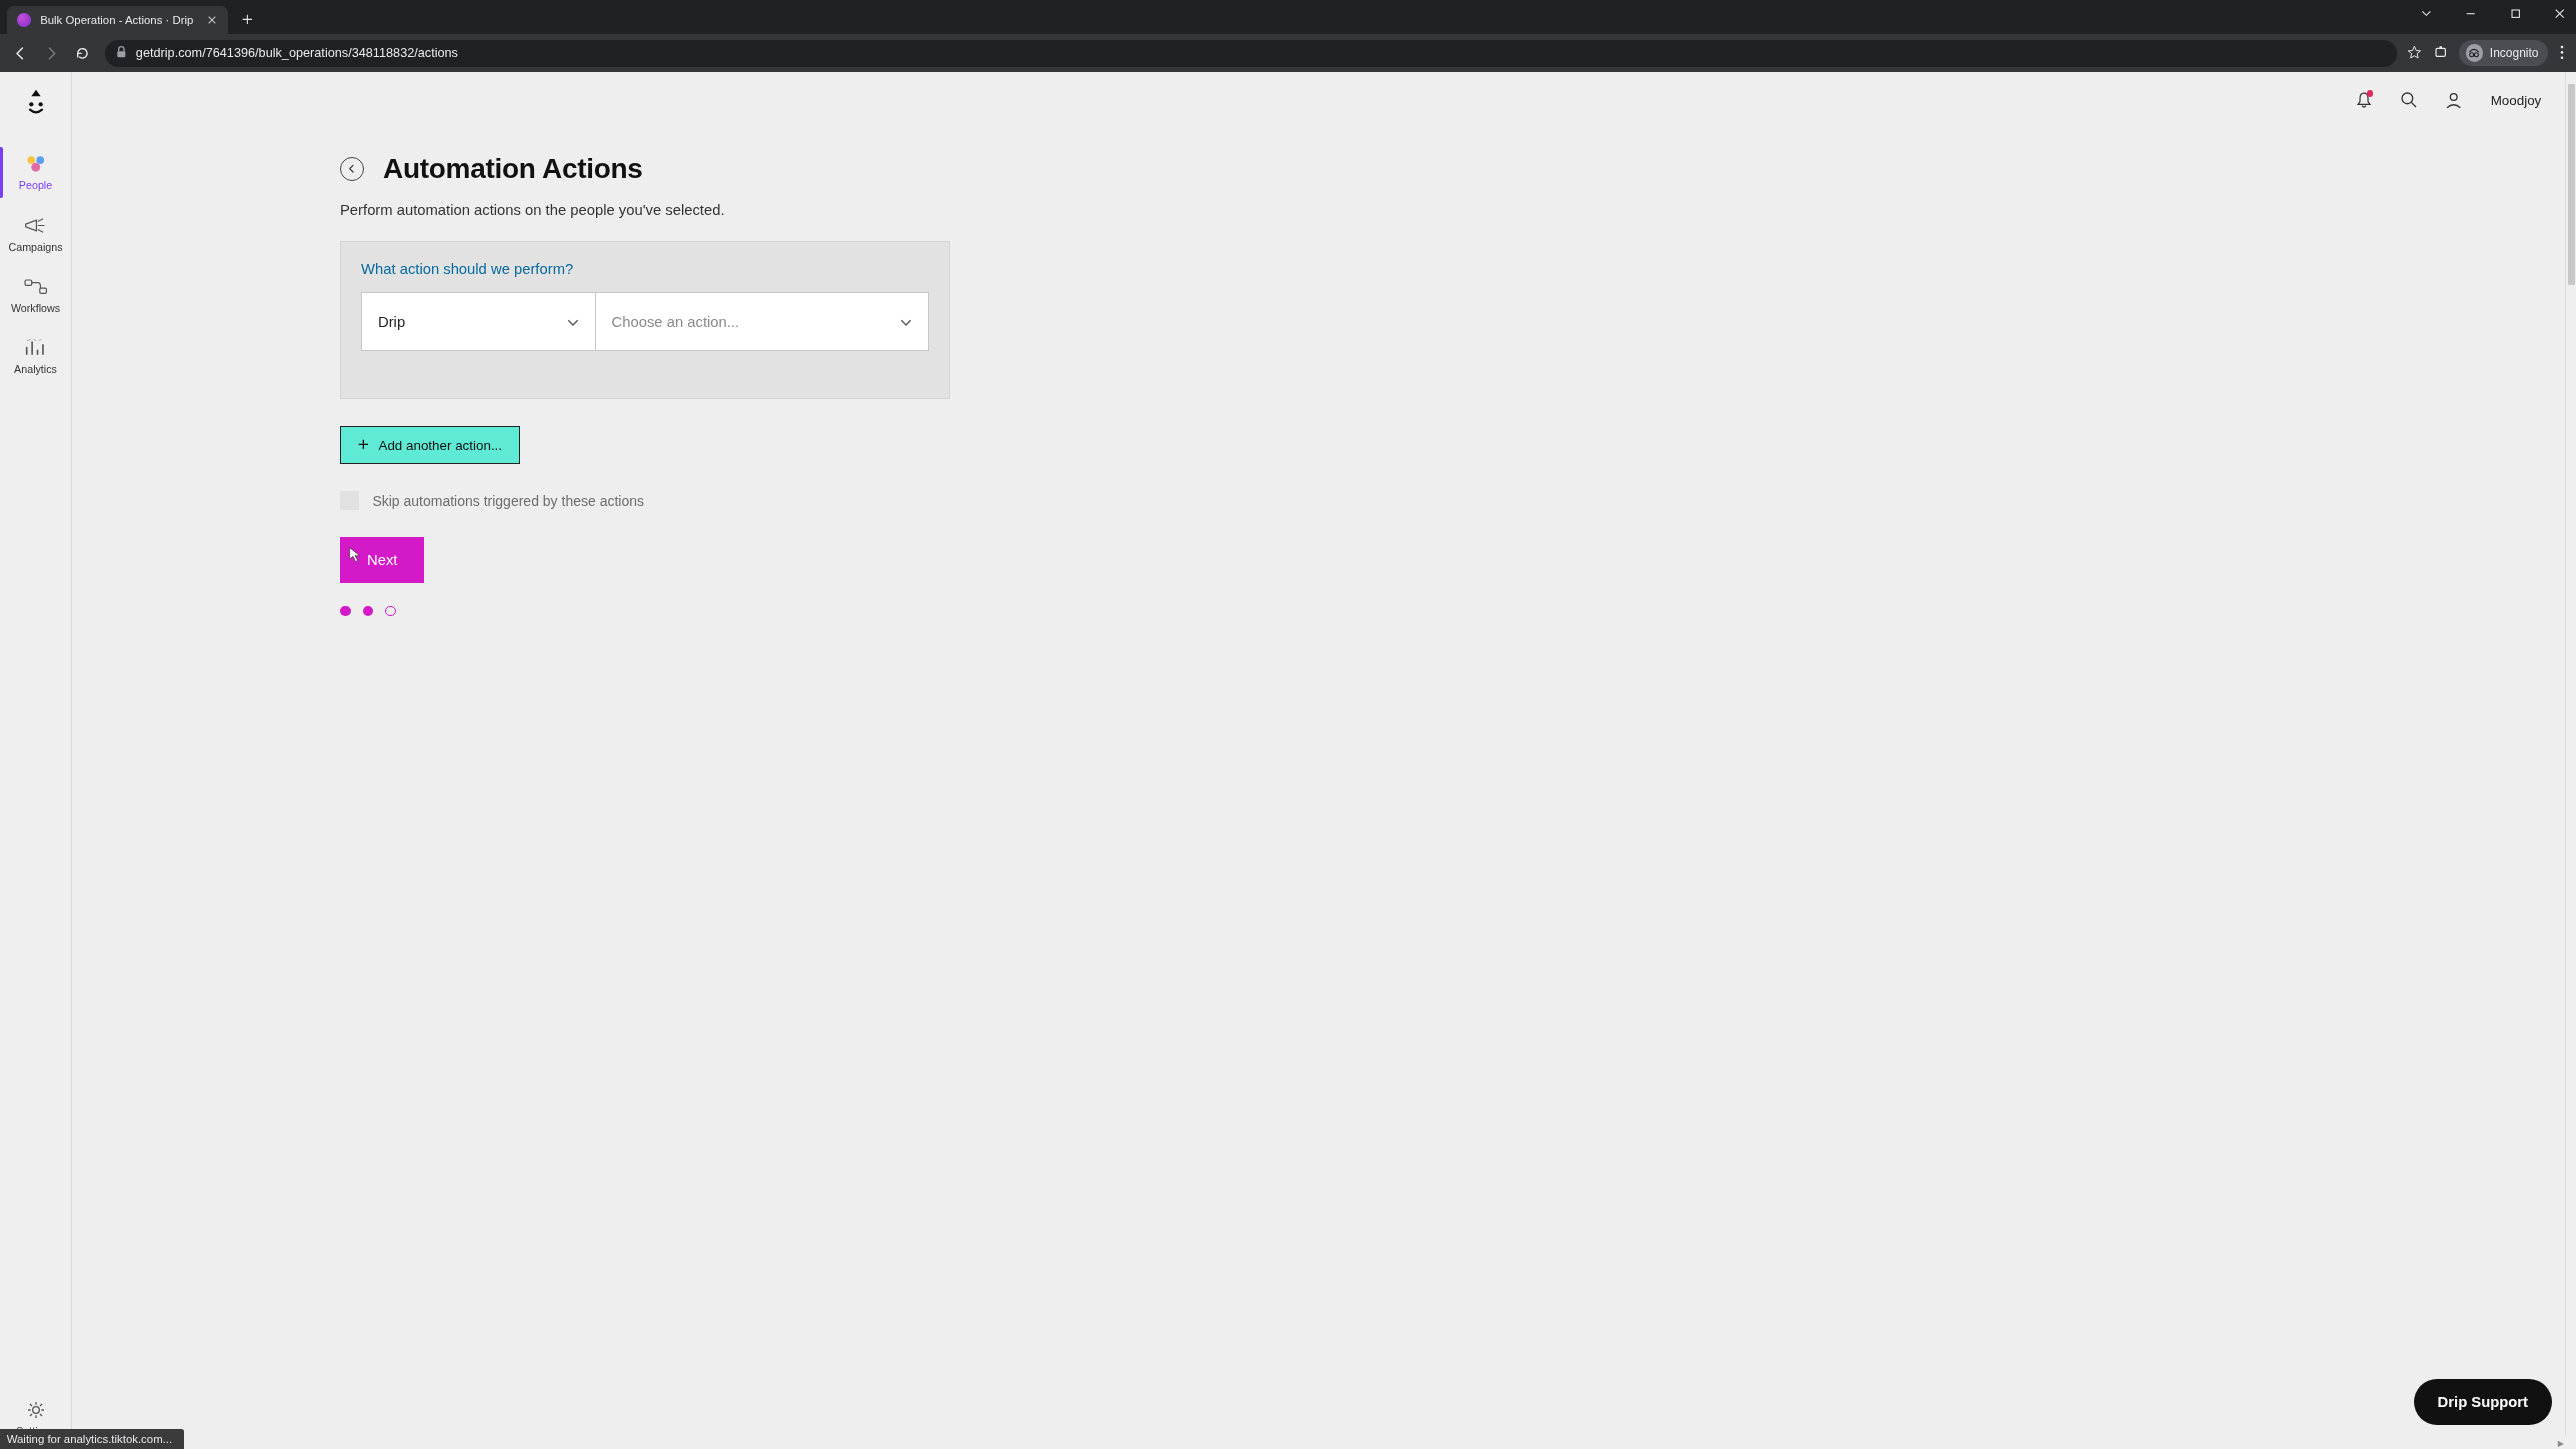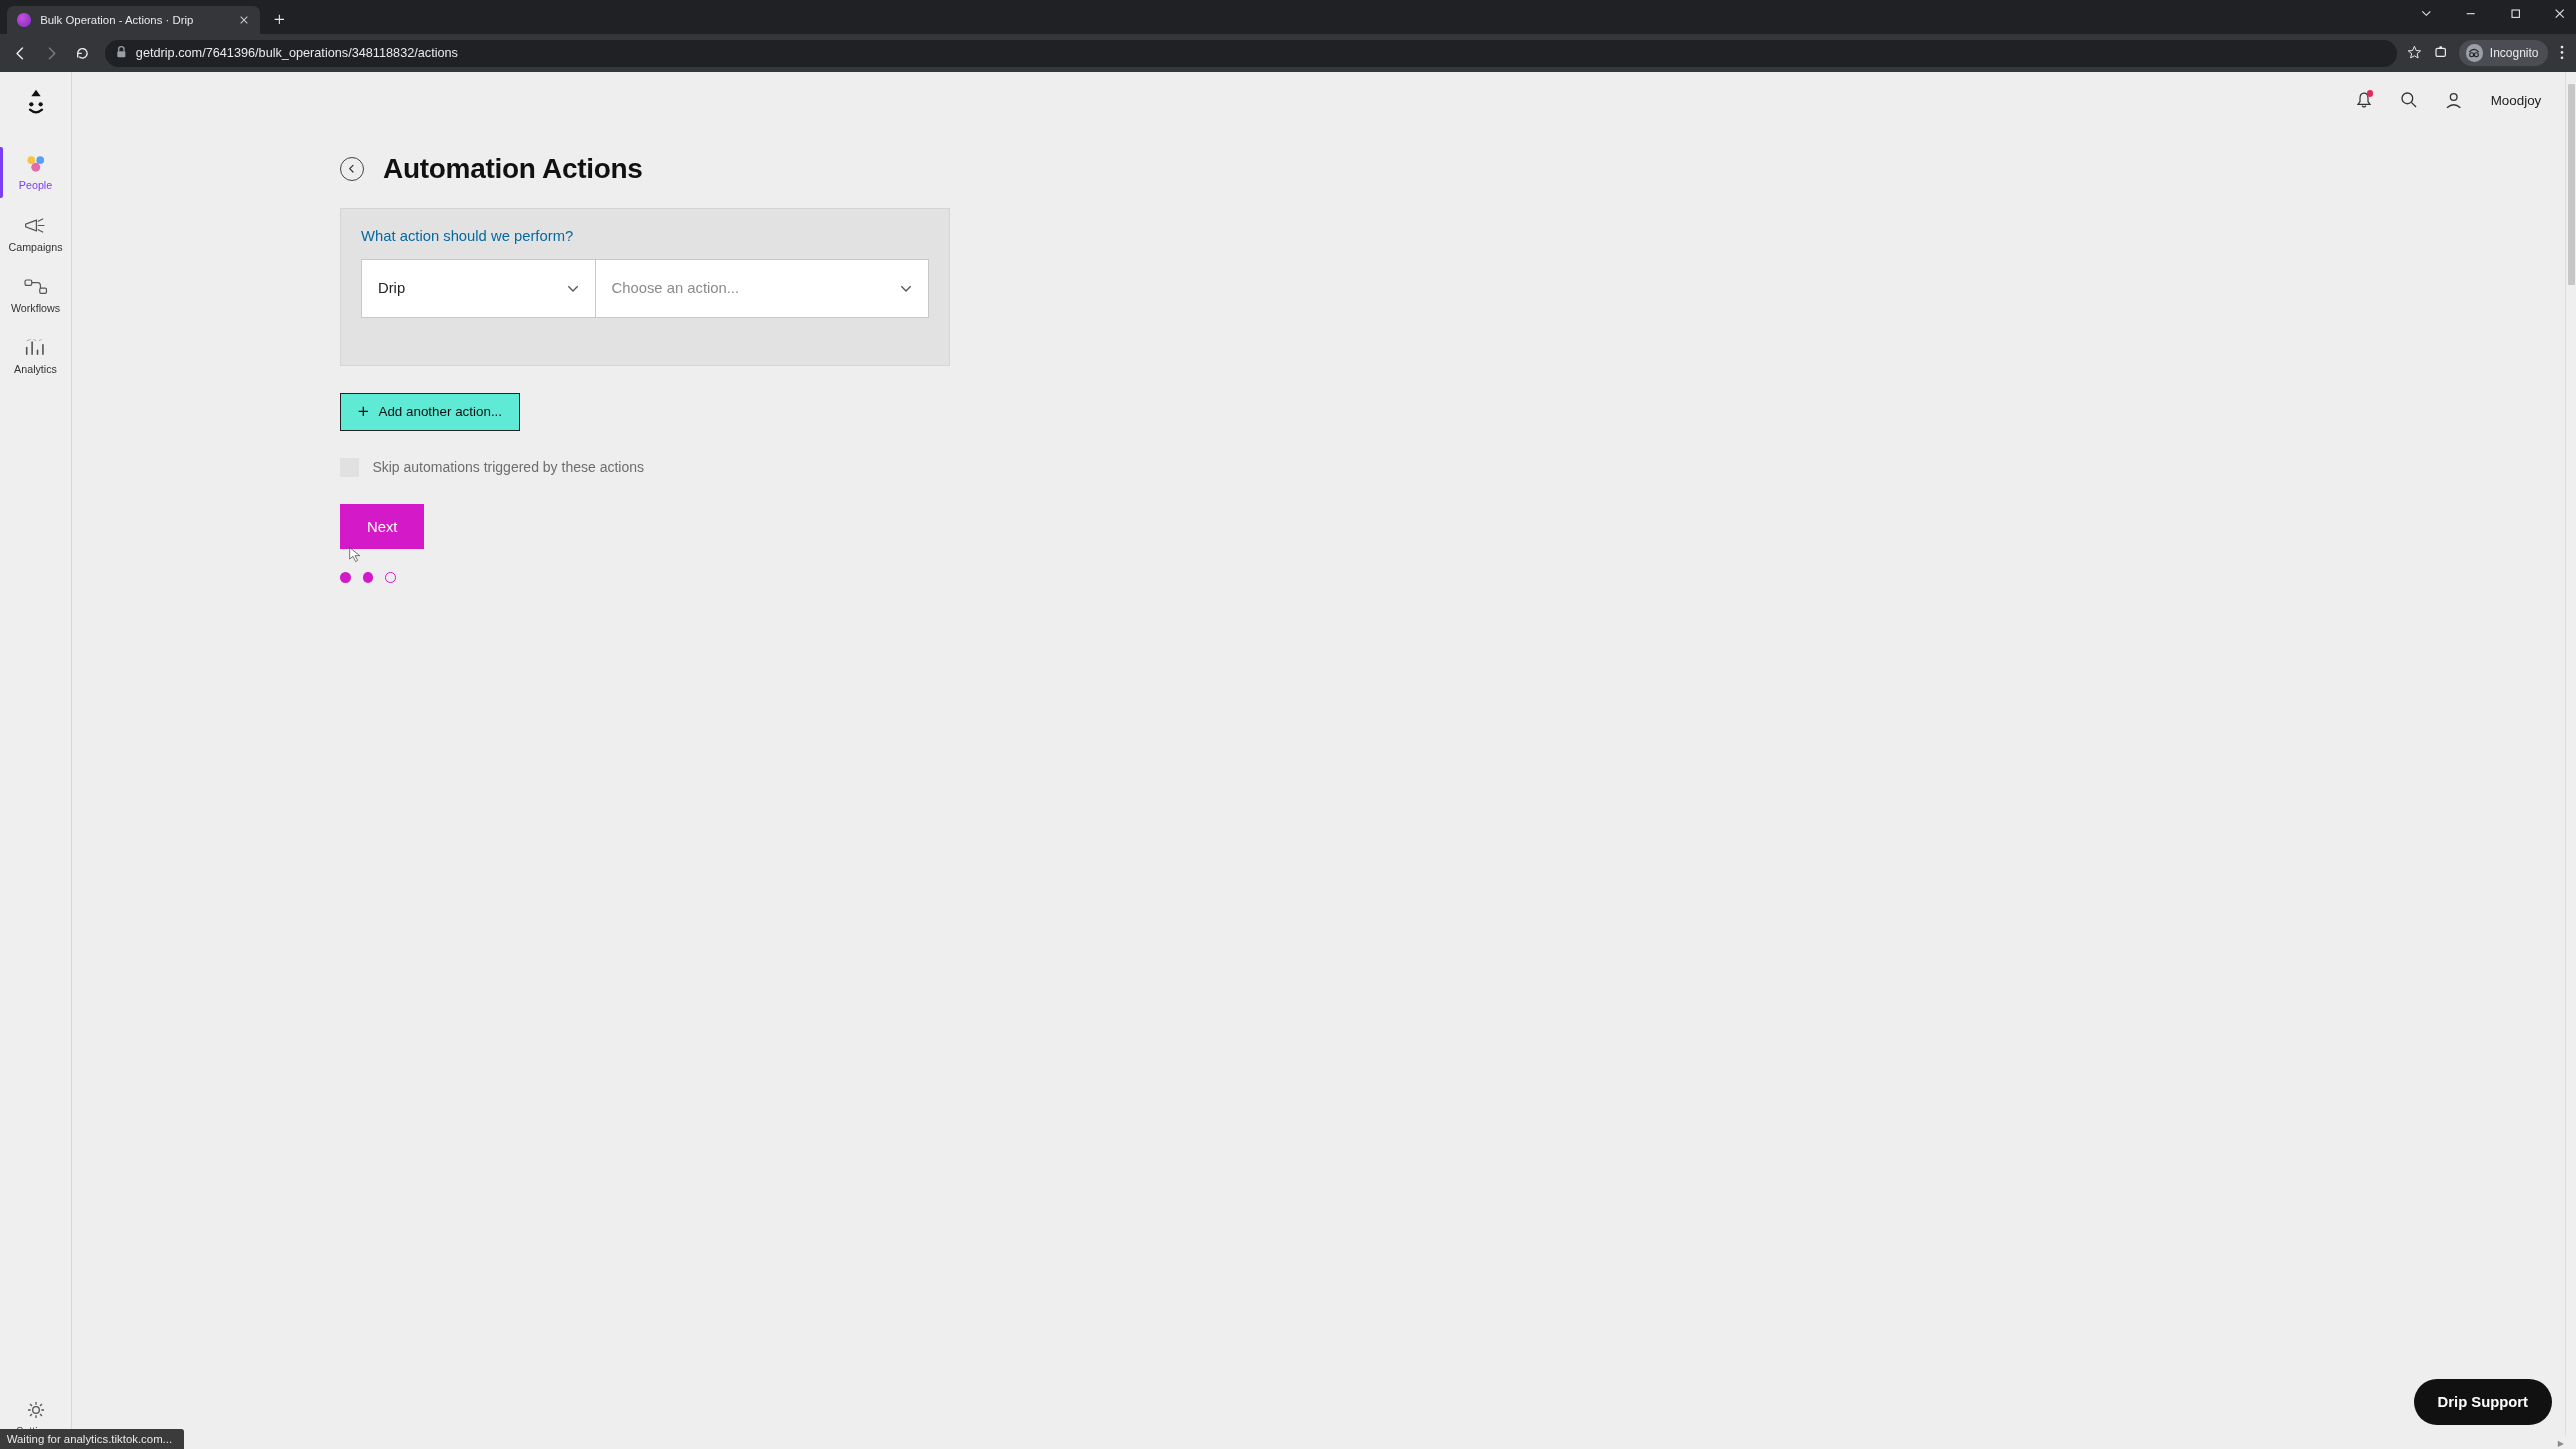--- a/index.html
+++ b/index.html
@@ -2,21 +2,21 @@
 <html style="font-size:10.7px"><head>
 <meta charset="utf-8">
 <style>
   * { box-sizing: border-box; margin: 0; padding: 0; }
   html, body { width: 100%; height: 100%; font-family: -apple-system, BlinkMacSystemFont, "Segoe UI", Arial, sans-serif; }
   body { background: #202124; overflow: hidden; }
 
   
   .browser-chrome { display: flex; flex-direction: column; height: 100%; }
   .tab-strip { height: 34px; background: #202124; display: flex; align-items: flex-end; padding: 5.4px 6.7px 0 6.7px; position: relative; }
-  .tab { display: flex; align-items: center; gap: 9.4px; background: #35363a; color: #e8eaed; font-size: 11.4px; padding: 6.7px 9.4px 6.7px 10.7px; border-radius: 6.7px 6.7px 0 0; width: 253px; height: 28px; }
+  .tab { display: flex; align-items: center; gap: 9.4px; background: #35363a; color: #e8eaed; font-size: 11.4px; padding: 6.7px 9.4px 6.7px 10.7px; border-radius: 6.7px 6.7px 0 0; width: 221px; height: 28px; }
   .tab .favicon { width: 13.4px; height: 13.4px; border-radius: 50%; background: radial-gradient(circle at 35% 35%, #c84fd8, #7a2cc9); flex: 0 0 auto; }
   .tab .tab-title { flex: 1; white-space: nowrap; overflow: hidden; text-overflow: ellipsis; }
   .tab .tab-close { width: 12px; height: 12px; display: flex; align-items: center; justify-content: center; color: #c9c9c9; cursor: pointer; }
   .new-tab { width: 23px; height: 23px; display: flex; align-items: center; justify-content: center; color: #e8eaed; margin-left: 8px; margin-bottom: 2.7px; cursor: pointer; border-radius: 50%; }
   .win-controls { position: absolute; right: 2.7px; top: 0; display: flex; gap: 17.4px; align-items: center; height: 29.5px; color: #e8eaed; }
   .win-controls span { width: 27px; text-align: center; cursor: pointer; }
 
   .addr-bar { height: 38px; background: #35363a; display: flex; align-items: center; padding: 0 6.7px; gap: 4px; }
   .nav-btn { width: 27px; height: 27px; display: flex; align-items: center; justify-content: center; color: #e8eaed; cursor: pointer; border-radius: 50%; }
   .nav-btn.disabled { color: #7b7b7b; }
@@ -276,20 +276,21 @@
 
     <div class="main">
       <div class="page-head">
         <span class="back-circle">
           <svg width="9.4" height="9.4" viewBox="0 0 14 14">
               <path d="M9 2 L4 7 L9 12" stroke="#333" stroke-width="1.8" fill="none" stroke-linecap="round" stroke-linejoin="round"></path>
             </svg>
         </span>
         <h1 class="page-title">Automation Actions</h1>
       </div>
+      <p class="page-sub">Perform automation actions on the people you've selected.</p>
 
       <div class="action-card">
         <div class="card-question">What action should we perform?</div>
         <div class="selects-row">
           <div class="sel provider">
             <span>Drip</span>
             <span class="chev">
               <svg width="12" height="8" viewBox="0 0 18 12">
                   <path d="M2 2 L9 9 L16 2" stroke="#555" stroke-width="2" fill="none"></path>
                 </svg>

